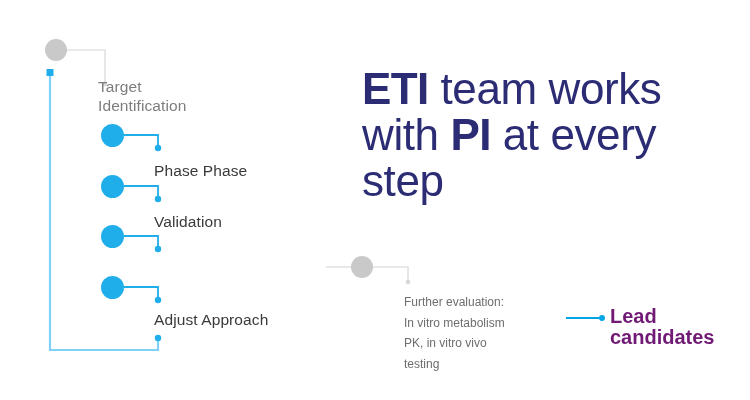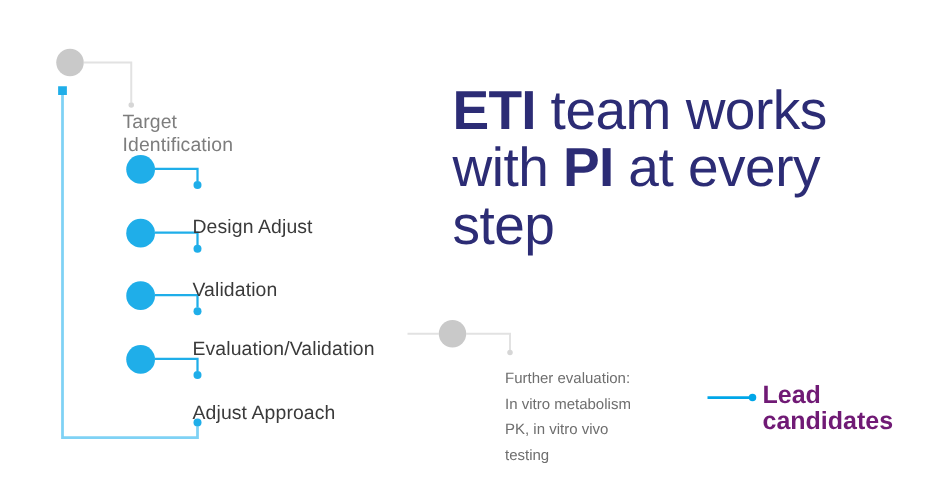--- a/index.html
+++ b/index.html
@@ -33,21 +33,20 @@
   .node-dot.blue  { background: #1FAEE9; }
   .node-dot.grey  { background: #C9C9C9; }
 
   
   .stage-label {
     position: absolute;
     font-size: 15.5px;
     line-height: 19px;
     letter-spacing: 0.1px;
     white-space: pre;
-    margin-top: 11px;
   }
   .stage-label.muted { color: #7D7D7D; }
   .stage-label.dark  { color: #3A3A3A; }
 
   
   #headline {
     position: absolute;
     left: 350px;
     top: 66px;
     width: 350px;
@@ -127,25 +126,24 @@
 
   <div class="node-dot blue" style="left:101px; top:225px; width:23px; height:23px;"></div>
 
   <div class="node-dot blue" style="left:101px; top:276px; width:23px; height:23px;"></div>
 
   <div class="node-dot grey" style="left:351px; top:256px; width:22px; height:22px;"></div>
 
   <div class="stage-label muted" style="left:98px; top:77px;">Target
 Identification</div>
 
-  <div class="stage-label dark" style="left:154px; top:161px;">Design Adjust</div>
+  <div class="stage-label dark" style="left:154px; top:161px;">Phase Phase</div>
 
   <div class="stage-label dark" style="left:154px; top:212px;">Validation</div>
 
-  <div class="stage-label dark" style="left:154px; top:259px;">Evaluation/Validation</div>
 
   <div class="stage-label dark" style="left:154px; top:310px;">Adjust Approach</div>
 
   <div id="headline"><b>ETI</b><span> team works with </span><b>PI</b><span> at every step</span></div>
 
   <div id="further-eval">Further evaluation:
 In vitro metabolism
 PK, in vitro vivo
 testing</div>
 

